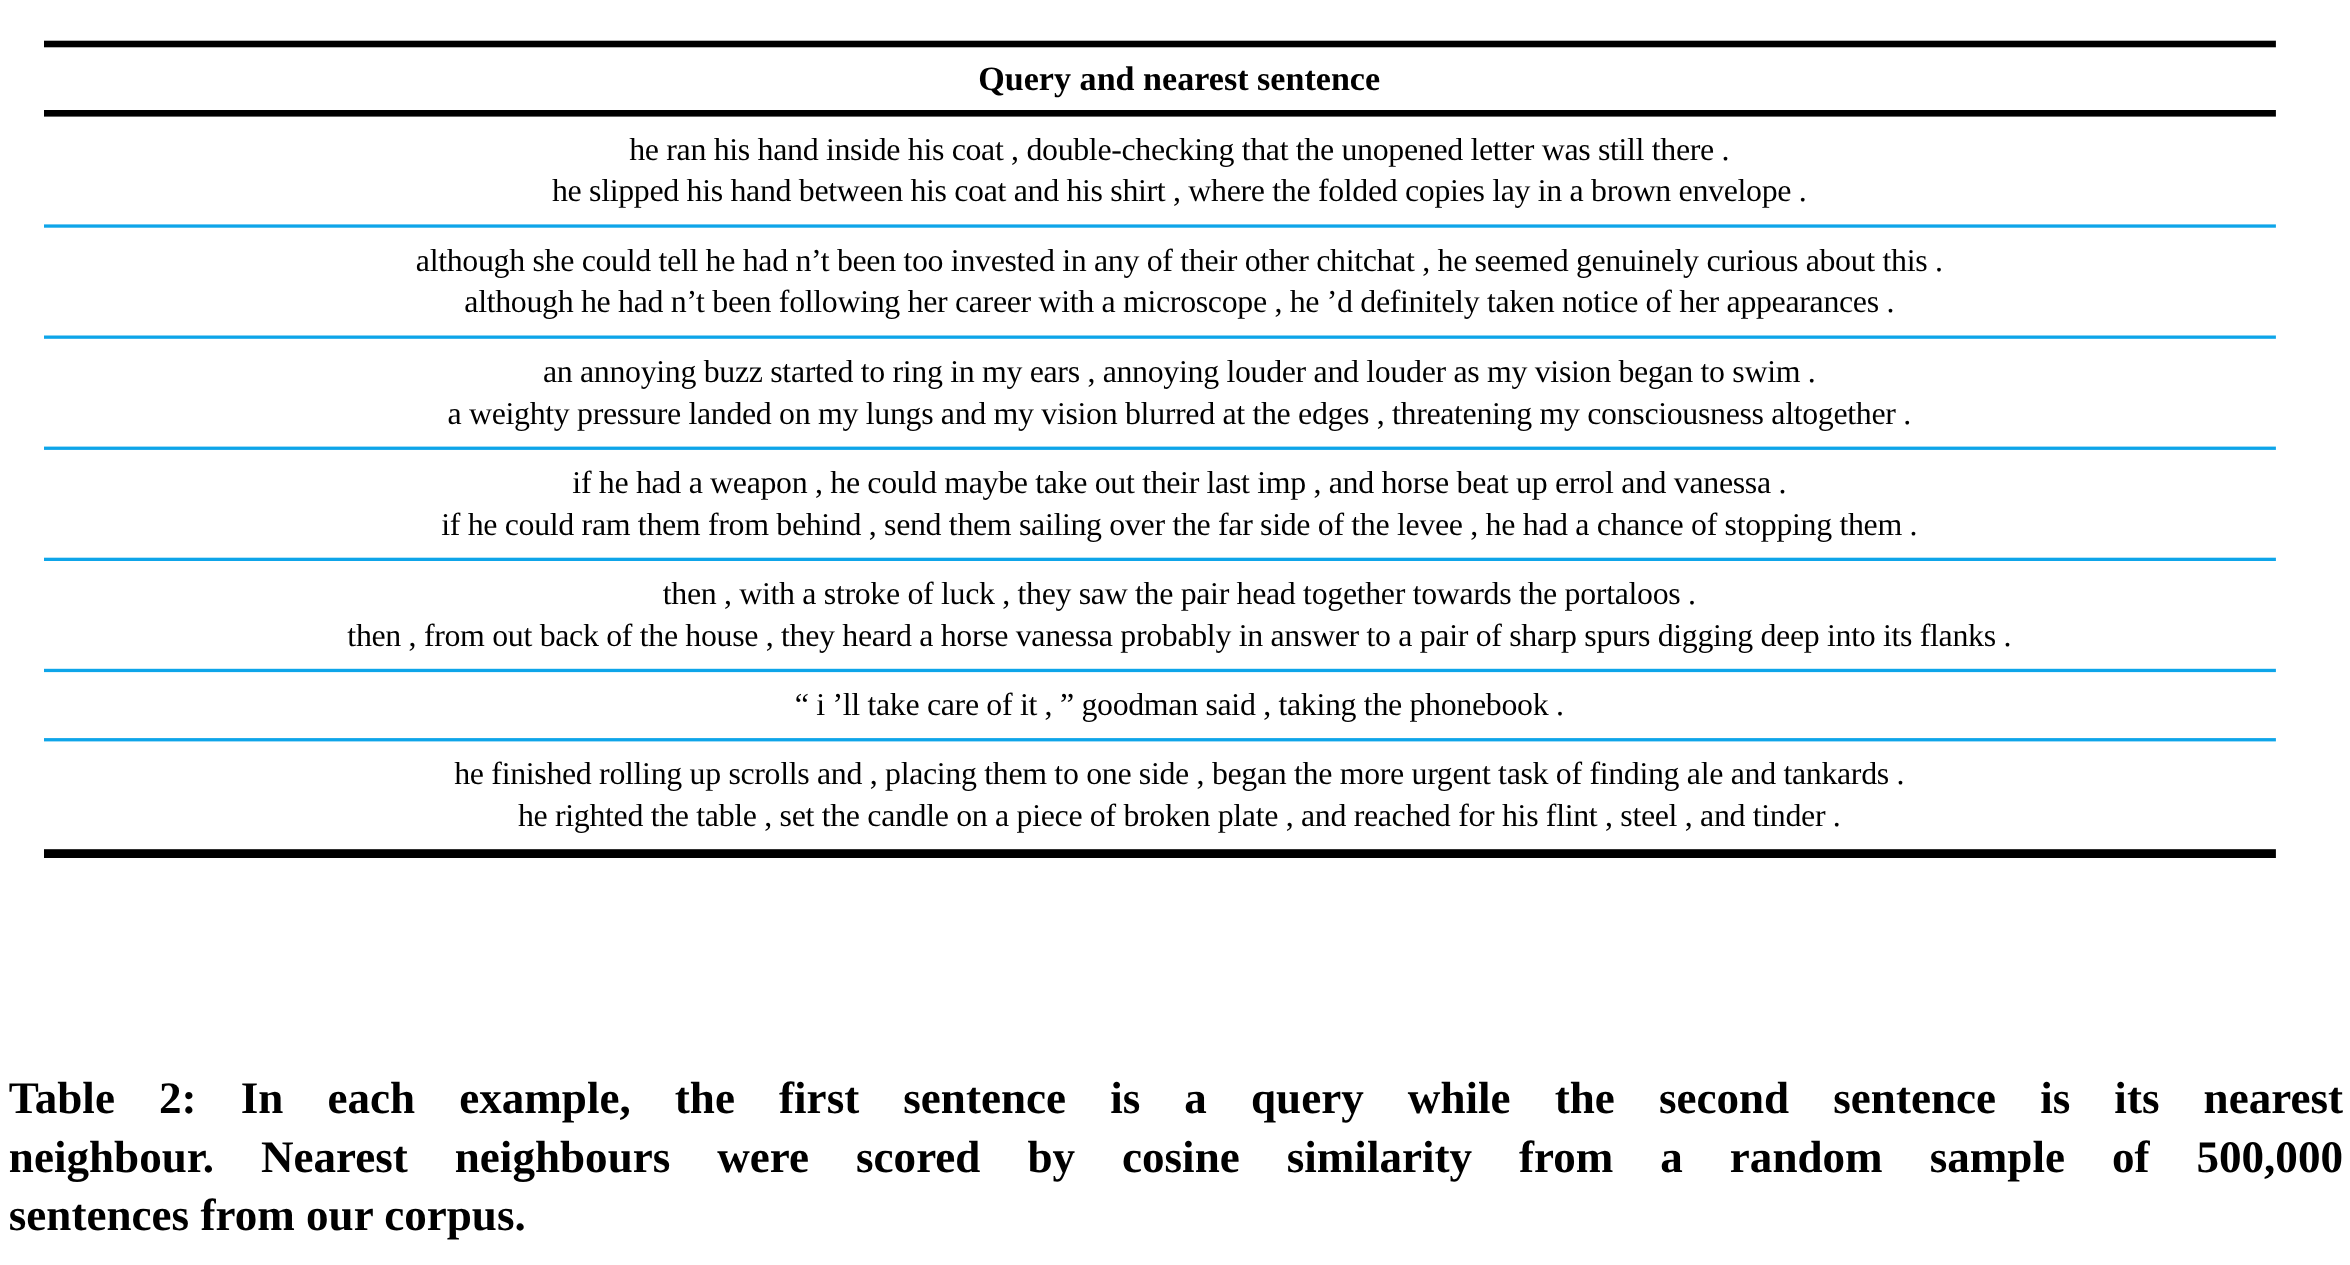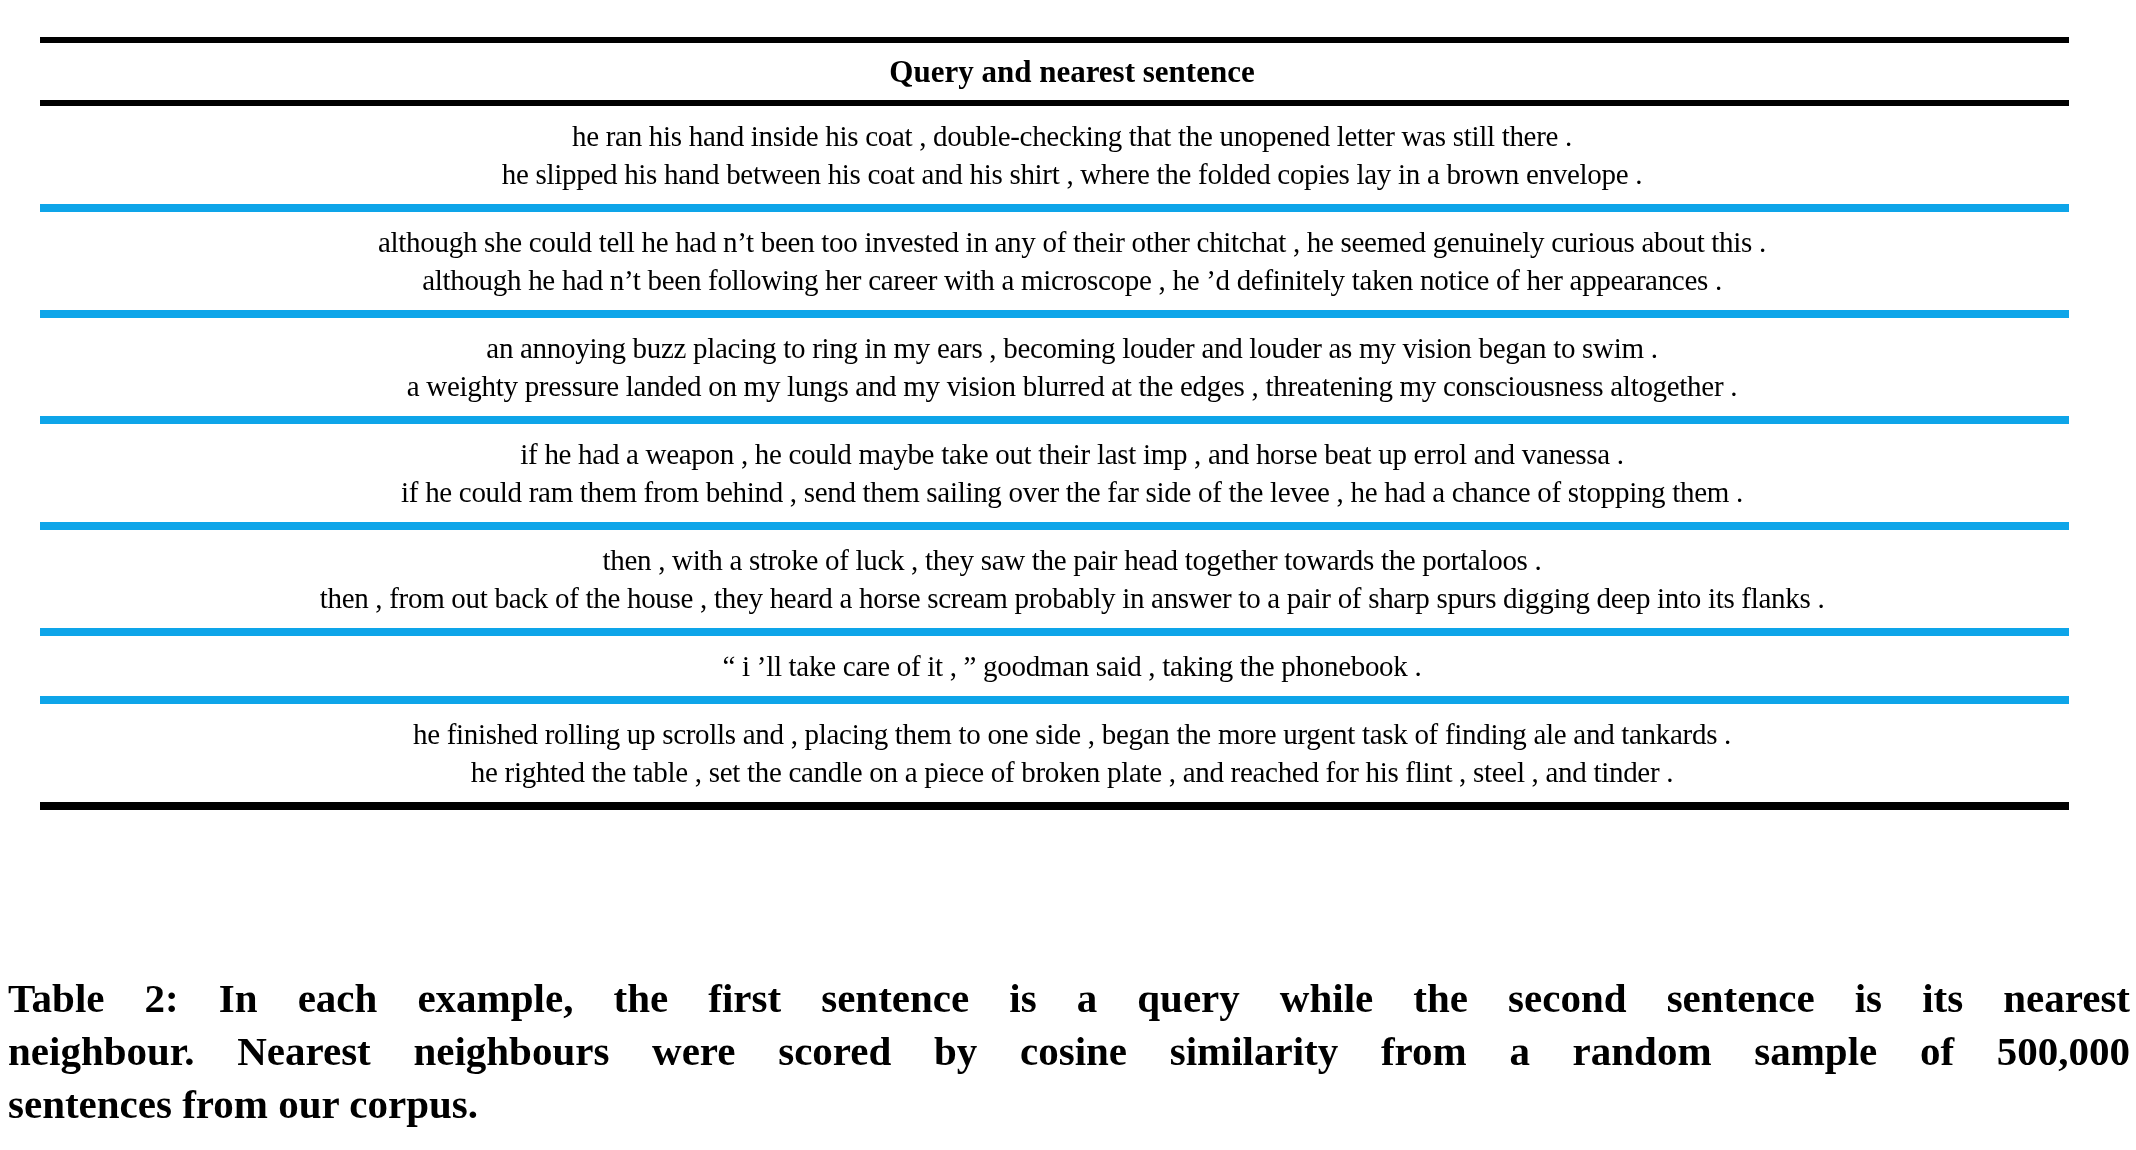--- a/index.html
+++ b/index.html
@@ -32,21 +32,21 @@
   .tbl-header {
     padding: 13px 0 12px 35px;
     border-bottom: 6px solid #000;
     font-size: 31px;
     font-weight: bold;
     line-height: 32px;
     white-space: nowrap;
   }
   .tbl-row {
     padding: 11px 0 11px 35px;
-    border-bottom: 8px solid #0ea5e9;
+    border-bottom: 3px solid #0ea5e9;
   }
   .tbl-row:last-child {
     border-bottom: none;
   }
   .sentence {
     font-size: 29px;
     line-height: 38px;
     white-space: nowrap;
     letter-spacing: -0.3px;
   }
@@ -84,32 +84,32 @@
       <div class="sentence">he slipped his hand between his coat and his shirt , where the folded copies lay in a brown envelope .</div>
     </div>
 
 
     <div class="tbl-row">
       <div class="sentence">although she could tell he had n’t been too invested in any of their other chitchat , he seemed genuinely curious about this .</div>
       <div class="sentence">although he had n’t been following her career with a microscope , he ’d definitely taken notice of her appearances .</div>
     </div>
 
     <div class="tbl-row">
-      <div class="sentence">an annoying buzz placing to ring in my ears , becoming louder and louder as my vision began to swim .</div>
+      <div class="sentence">an annoying buzz started to ring in my ears , annoying louder and louder as my vision began to swim .</div>
       <div class="sentence">a weighty pressure landed on my lungs and my vision blurred at the edges , threatening my consciousness altogether .</div>
     </div>
 
     <div class="tbl-row">
       <div class="sentence">if he had a weapon , he could maybe take out their last imp , and horse beat up errol and vanessa .</div>
       <div class="sentence">if he could ram them from behind , send them sailing over the far side of the levee , he had a chance of stopping them .</div>
     </div>
 
     <div class="tbl-row">
       <div class="sentence">then , with a stroke of luck , they saw the pair head together towards the portaloos .</div>
-      <div class="sentence">then , from out back of the house , they heard a horse scream probably in answer to a pair of sharp spurs digging deep into its flanks .</div>
+      <div class="sentence">then , from out back of the house , they heard a horse vanessa probably in answer to a pair of sharp spurs digging deep into its flanks .</div>
     </div>
 
     <div class="tbl-row">
       <div class="sentence">“ i ’ll take care of it , ” goodman said , taking the phonebook .</div>
     </div>
 
     <div class="tbl-row">
       <div class="sentence">he finished rolling up scrolls and , placing them to one side , began the more urgent task of finding ale and tankards .</div>
       <div class="sentence">he righted the table , set the candle on a piece of broken plate , and reached for his flint , steel , and tinder .</div>
     </div>

